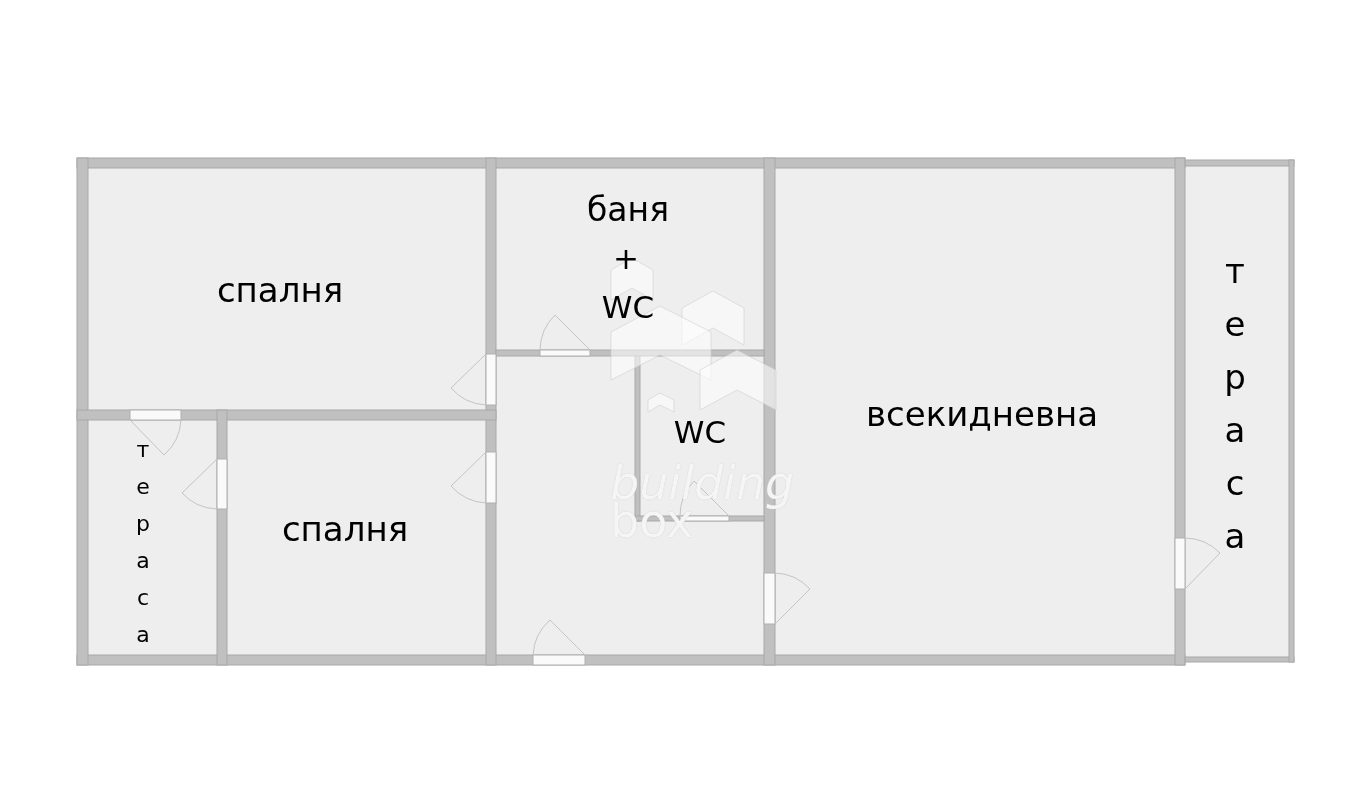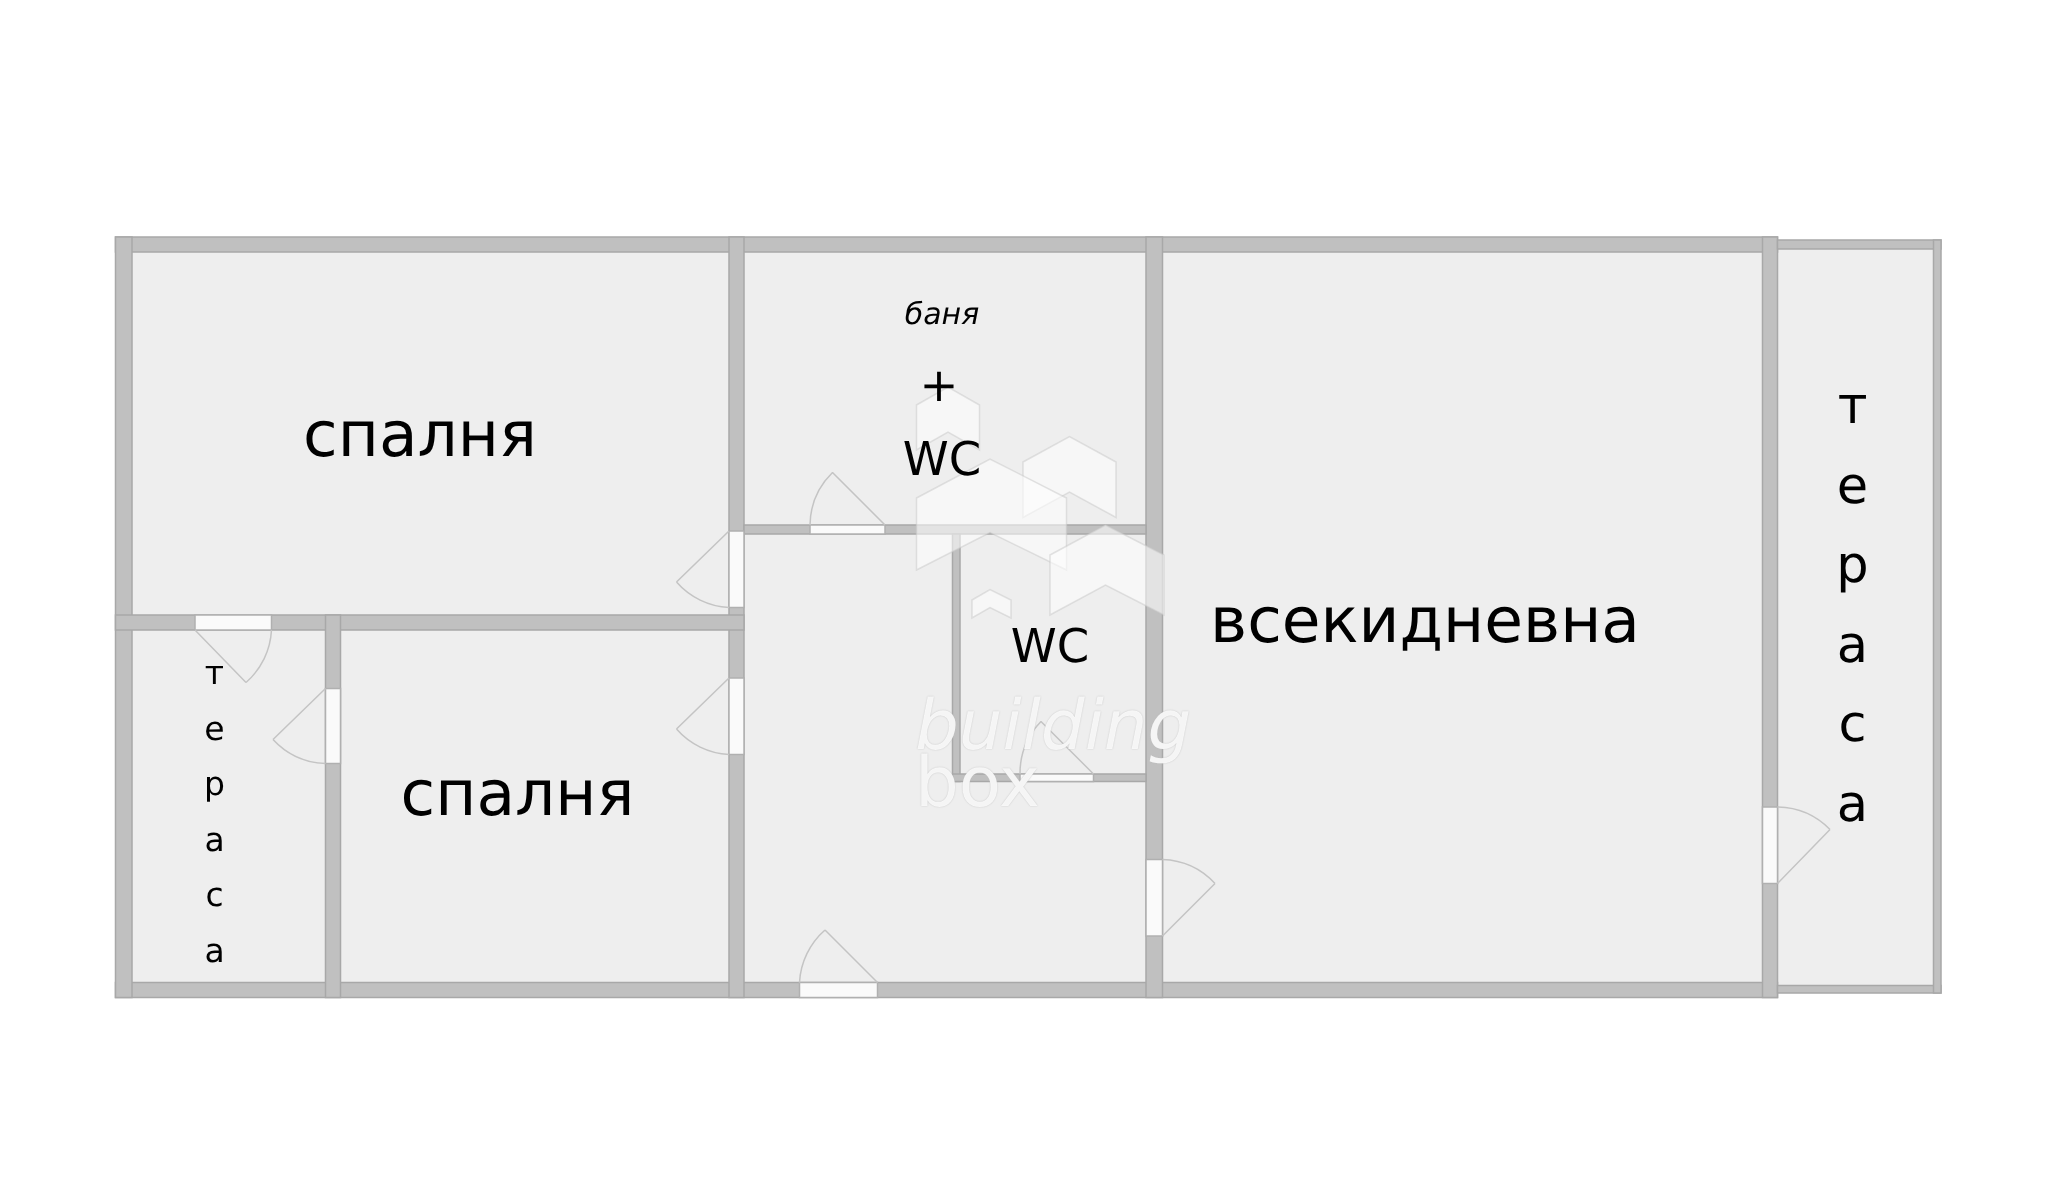--- a/index.html
+++ b/index.html
@@ -1,19 +1,19 @@
 <!DOCTYPE html>
 <html><head>
 <meta charset="utf-8">
 <style>
   html, body { margin:0; padding:0; background:#ffffff; }
   body { width:1368px; height:792px; position:relative; overflow:hidden;
          font-family:"Liberation Sans", "DejaVu Sans", sans-serif; }
   #plan { position:absolute; left:0; top:0; }
-  .label { position:absolute; color:#000; font-size:42px; line-height:1;
+  .label { position:absolute; color:#000; font-size:34px; line-height:1;
            white-space:nowrap; transform:translate(-50%,-50%);
            font-family:"DejaVu Sans", "Liberation Sans", sans-serif; }
   .vlabel { position:absolute; color:#000; font-size:34px; width:40px;
             text-align:center; transform:translateX(-50%);
             font-family:"DejaVu Sans", sans-serif; }
   .vlabel span { display:block; height:53px; line-height:53px; }
   .vlabel.small { font-size:22px; width:30px; }
   .vlabel.small span { height:37px; line-height:37px; }
   .wm-text { position:absolute; left:610px; color:rgba(255,255,255,0.85);
              font-size:46px; line-height:42px; font-family:"DejaVu Sans", sans-serif;
@@ -83,26 +83,26 @@
     <path d="M682 308 L713 291 L744 308 L744 345 L713 328 L682 345 Z"></path>
     <path d="M611 332 L660 306 L711 332 L711 380 L660 355 L611 380 Z"></path>
     <path d="M700 370 L737 350 L776 370 L776 410 L737 390 L700 410 Z"></path>
     <path d="M648 400 L660 393 L674 400 L674 412 L660 405 L648 412 Z"></path>
   </g>
 </svg>
 
 <div class="label" style="left:280px; top:290px;">спалня</div>
 <div class="label" style="left:345px; top:529px;">спалня</div>
 
-<div class="label" style="left:628px; top:209px; font-size:20px;font-style:italic;">баня</div>
+<div class="label" style="left:628px; top:209px; font-size:33px;">баня</div>
 <div class="label" style="left:626px; top:258px; font-size:31px;">+</div>
 <div class="label" style="left:628px; top:307px; font-size:31px;">WC</div>
 
 <div class="label" style="left:700px; top:432px; font-size:31px;">WC</div>
-<div class="label" style="left:950px; top:414px;">всекидневна</div>
+<div class="label" style="left:982px; top:414px;">всекидневна</div>
 
 <div class="vlabel small" style="left:143px; top:431px;">
   <span>т</span>
   <span>е</span>
   <span>р</span>
   <span>а</span>
   <span>с</span>
   <span>а</span>
 </div>
 

